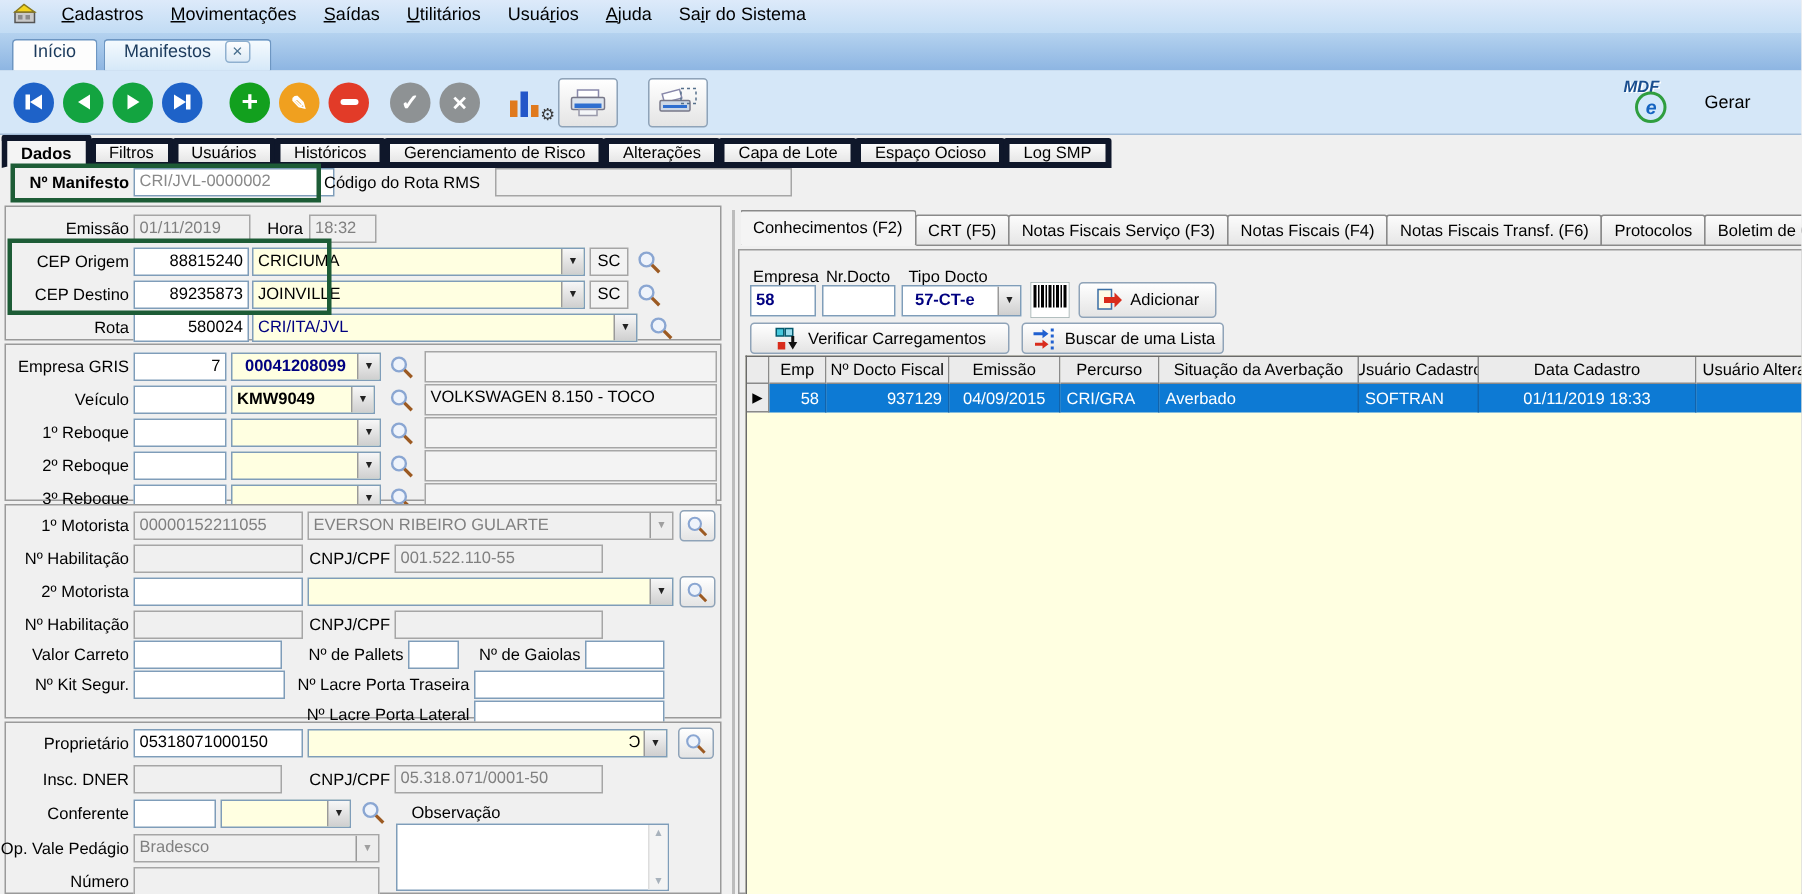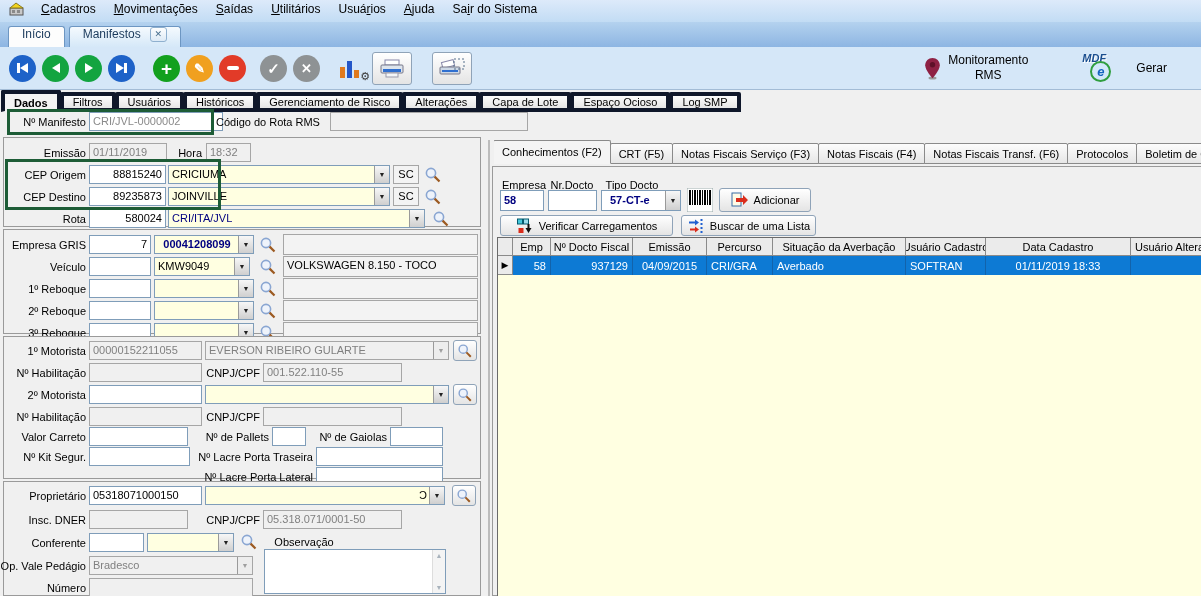--- a/index.html
+++ b/index.html
@@ -44,21 +44,21 @@
 .ltab{height:20px;padding:0 9px;border:4px solid #0f172a;margin-left:-1px;border-radius:2px 2px 0 0;background:linear-gradient(#fcfcfc,#e6e6e6);display:flex;align-items:center;white-space:nowrap}
 .ltab.active{height:22px;background:#f4f4f4;font-weight:bold;border-bottom:1px solid #f4f4f4;z-index:2}
 
 .rtabs{position:absolute;top:140px;left:494px;height:24px;display:flex;align-items:flex-end;width:707px;overflow:hidden}
 .rtab{height:21px;padding:0 8px;border:1px solid #8a8a8a;margin-left:-1px;border-radius:2px 2px 0 0;background:linear-gradient(#fcfcfc,#e6e6e6);display:flex;align-items:center;white-space:nowrap}
 .rtab.active{height:24px;background:#f4f4f4;border-bottom:1px solid #f4f4f4;z-index:2}
 
 .gbox{position:absolute;border:1px solid #9a9a9a;background:#f0f0f0}
 .lb{position:absolute;height:19px;line-height:19px;text-align:right;white-space:nowrap}
 .ll{text-align:center}
-.bold{font-weight:normal}
+.bold{font-weight:bold}
 .fld{position:absolute;height:19px;border:1px solid #7f9db9;background:#fff;line-height:17px;padding:0 3px;overflow:hidden;white-space:nowrap}
 .dis{background:#f0f0f0;border-color:#a6a6a6;color:#808080}
 .ro{background:#f3f3f3;border-color:#a6a6a6}
 .yel{background:#ffffe1}
 .rt{text-align:right}.ctr{text-align:center}
 .navy{color:#000080;font-weight:bold}
 .combo{padding-right:17px}
 .arw{position:absolute;right:0;top:0;bottom:0;width:15px;background:linear-gradient(#f7f7f7,#cfcfcf);border-left:1px solid #9a9a9a;display:flex;align-items:center;justify-content:center;font-size:7px;color:#222}
 .arw.adis{background:#ededed;color:#9f9f9f}
 .mag{position:absolute;width:18px;height:18px}
@@ -161,31 +161,20 @@
     <div class="sp1"></div>
     <div class="btn3d printbtn">
       <svg width="26" height="21">
           <rect x="3" y="3" width="12" height="6" fill="#fff" stroke="#88a" transform="rotate(-15 9 6)"></rect>
           <rect x="1" y="9" width="20" height="7" rx="1" fill="#cdd8e6" stroke="#778"></rect>
           <rect x="3" y="12" width="16" height="2" fill="#2f6fd0"></rect>
           <rect x="15" y="1" width="10" height="10" fill="none" stroke="#56708c" stroke-dasharray="2,2"></rect>
         </svg>
     </div>
     <div class="tb-right">
-      <div class="monit">
-        <svg width="17" height="23" viewBox="0 0 17 23">
-            <ellipse cx="8.5" cy="21" rx="4" ry="1.5" fill="#9a9a9a"></ellipse>
-            <path d="M8.5 1 C4.4 1 1.2 4.2 1.2 8.2 c0 5 7.3 13 7.3 13 s7.3-8 7.3-13 C15.8 4.2 12.6 1 8.5 1 z" fill="#8e2144"></path>
-            <circle cx="8.5" cy="7.8" r="2.7" fill="#5e1029"></circle>
-          </svg>
-        <div class="monit-txt">
-          <div>Monitoramento</div>
-          <div>RMS</div>
-        </div>
-      </div>
       <div class="mdfe">
         <span class="mdf-t">MDF</span>
         <span class="ecirc">e</span>
       </div>
       <span class="gerar">Gerar</span>
     </div>
   </div>
 
   <div class="ltabs">
     <div class="ltab active">Dados</div>

